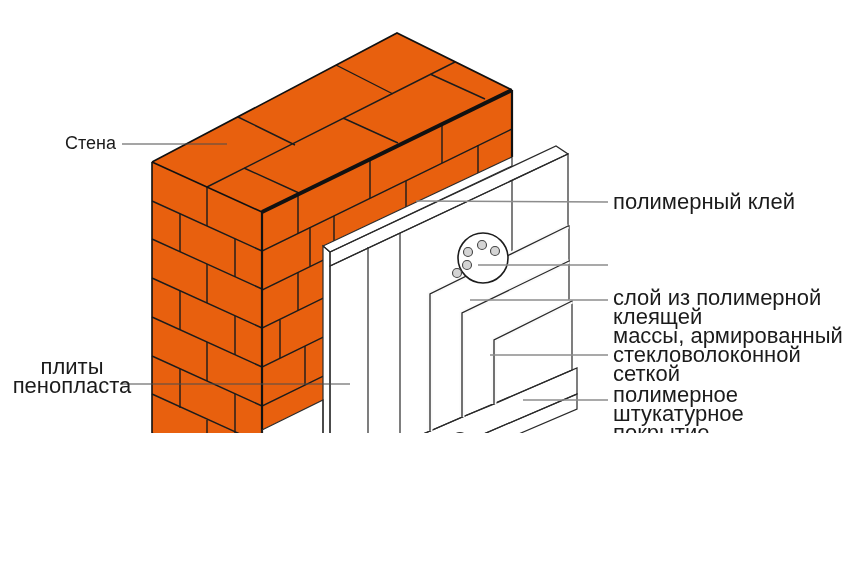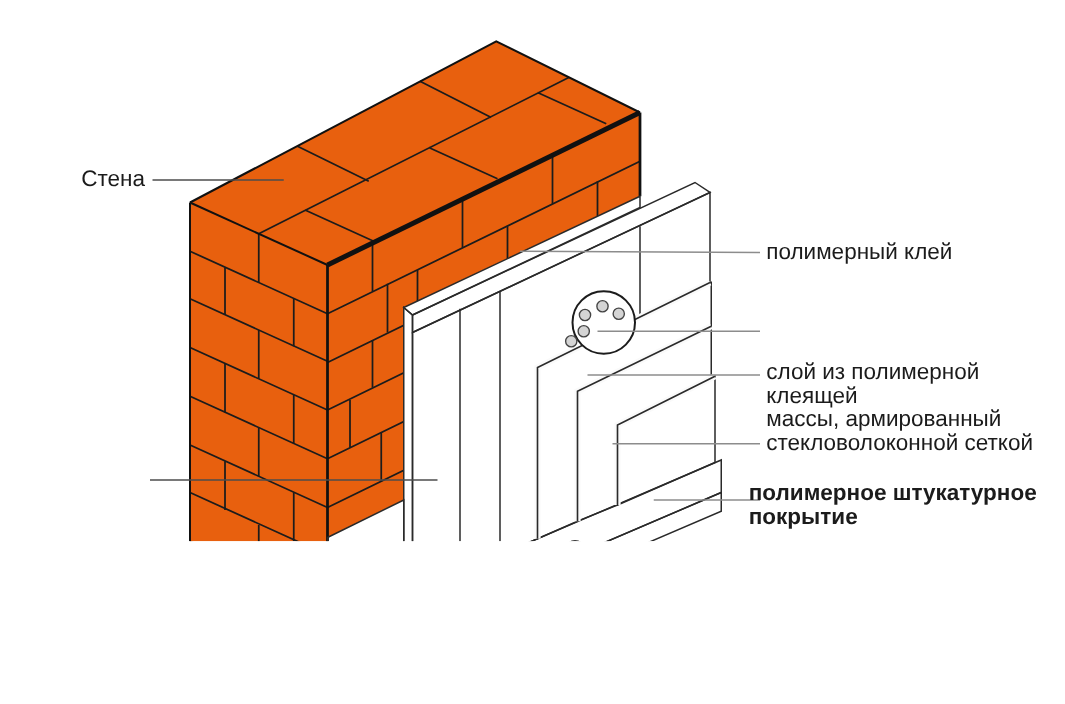--- a/index.html
+++ b/index.html
@@ -1,27 +1,27 @@
 <!DOCTYPE html>
 <html><head>
 <meta charset="utf-8">
 <style>
   html,body{margin:0;padding:0;background:#fff;}
   .stage{position:relative;width:852px;height:433px;background:#fff;overflow:hidden;
          font-family:"Liberation Sans",sans-serif;}
   .stage svg{position:absolute;left:0;top:0;}
-  .lbl{position:absolute;color:#1b1b1b;font-size:18px;line-height:19px;
+  .lbl{position:absolute;color:#1b1b1b;font-size:22px;line-height:19px;
        white-space:pre-line;font-family:"Liberation Sans",sans-serif;}
   .lbl-stena{left:38px;top:134px;width:78px;text-align:right;font-size:18px;}
   .lbl-plity{left:12px;top:357px;width:120px;text-align:center;}
   .lbl-klej{left:613px;top:192px;width:230px;}
   .lbl-dyub{left:613px;top:256px;width:230px;}
   .lbl-sloy{left:613px;top:288px;width:245px;}
   .lbl-grunt{left:613px;top:347px;width:230px;}
-  .lbl-pokr{left:599px;top:385px;width:240px;font-weight:bold;}
+  .lbl-pokr{left:613px;top:385px;width:240px;}
   .lbl-profil{left:455px;top:488px;width:240px;}
   .brickline{stroke:#1c1c1c;stroke-width:1.4;fill:none;}
   .edge{stroke:#111;fill:none;}
   .outline{stroke:#2a2a2a;stroke-width:1.2;fill:none;}
 </style>
 </head>
 <body>
 
 <div class="stage">
 <svg width="852" height="563" viewBox="0 0 852 563">
@@ -151,19 +151,21 @@
       <path d="M478,265 L608,265"></path>
       <path d="M470,300 L608,300"></path>
       <path d="M490,355 L608,355"></path>
       <path d="M523,400 L608,400"></path>
       <path d="M340,497 L448,497"></path>
     </g>
   </g>
 </svg>
 
   <div class="lbl lbl-stena">Стена</div>
+  <div class="lbl lbl-plity">плиты
+пенопласта</div>
   <div class="lbl lbl-klej">полимерный клей</div>
   <div class="lbl lbl-sloy">слой из полимерной клеящей
 массы, армированный
 стекловолоконной сеткой</div>
   <div class="lbl lbl-pokr">полимерное штукатурное
 покрытие</div>
 </div>
 
 </body></html>

